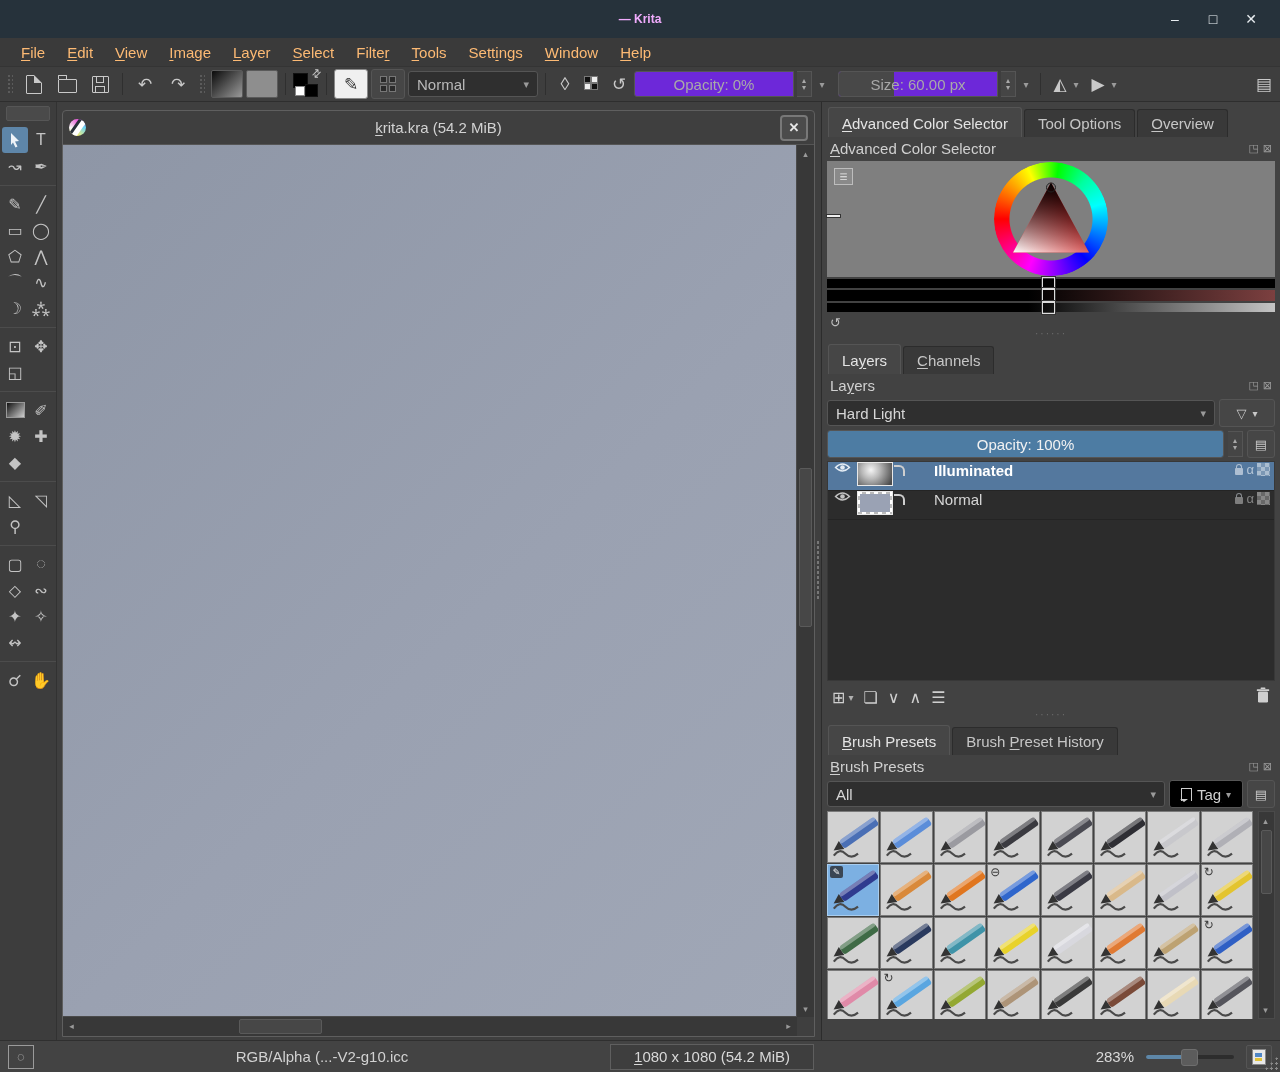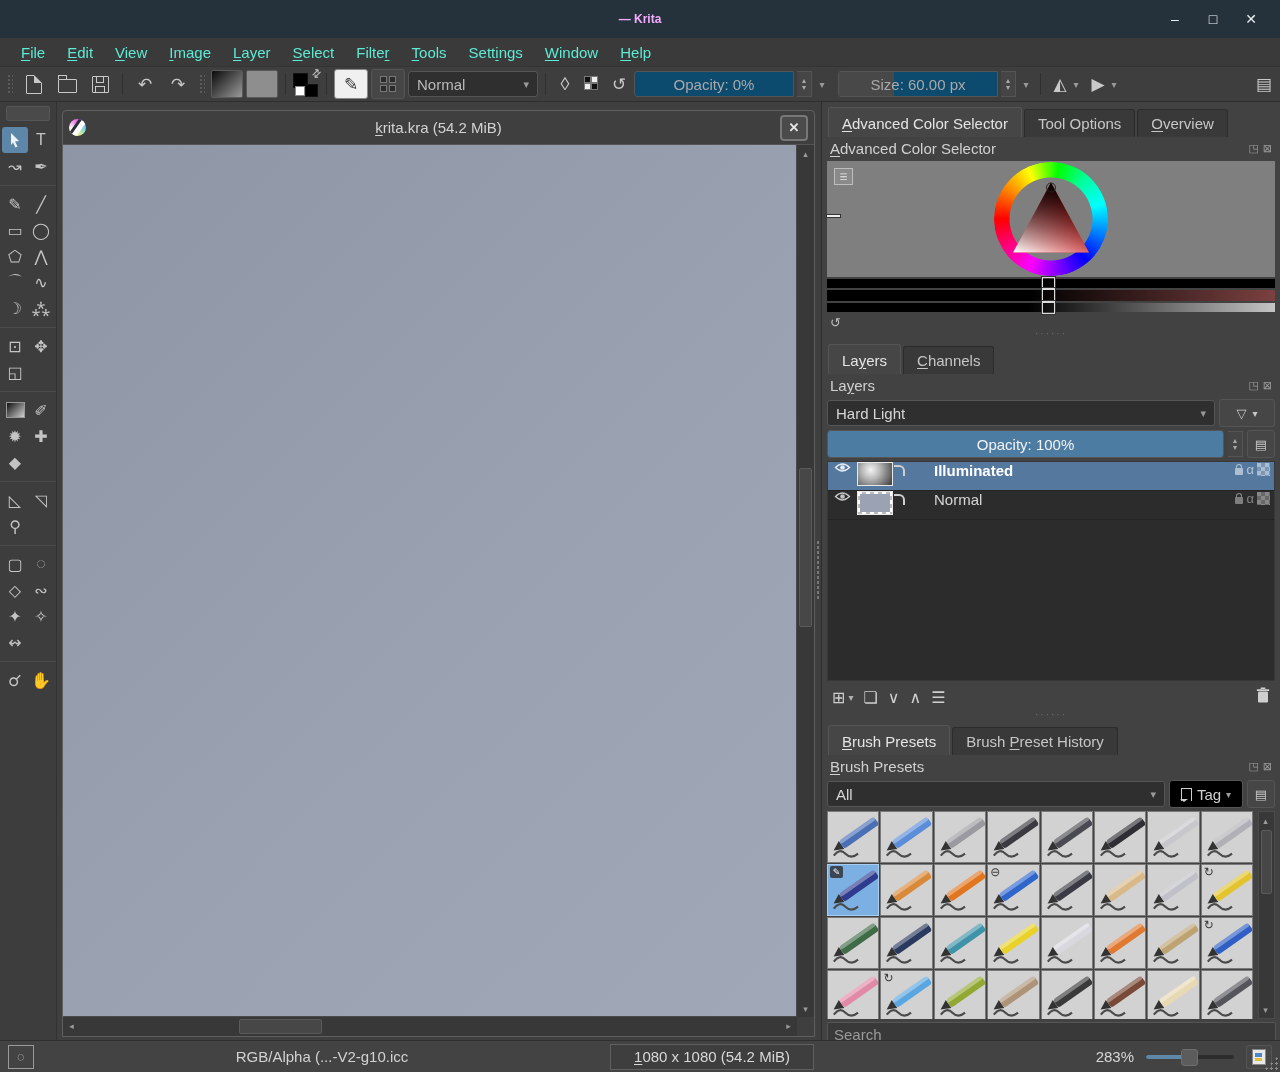--- a/index.html
+++ b/index.html
@@ -10,21 +10,21 @@
   u{text-decoration:underline;text-underline-offset:2px}
 
   
   #titlebar{left:0;top:0;width:1280px;height:38px;background:#26323b;display:flex;align-items:center;justify-content:center}
   #win-title{font-size:12px;font-weight:bold;color:#f0abfc}
   #win-controls{position:absolute;right:10px;top:0;height:38px;display:flex;align-items:center;gap:0;color:#e8edf0}
   .winbtn{width:38px;height:38px;display:flex;align-items:center;justify-content:center;font-size:14px}
 
   
   #menubar{left:0;top:38px;width:1280px;height:28px;background:#3a3a3a;display:flex;align-items:center;padding-left:10px;font-size:15px;box-sizing:border-box}
-  .menu-item{padding:3px 11px;color:#5eead4}
+  .menu-item{padding:3px 11px;color:#fdba74}
 
   
   #maintoolbar{left:0;top:66px;width:1280px;height:36px;background:#3e3e3e;border-top:1px solid #343434;border-bottom:1px solid #2e2e2e;
       display:flex;align-items:center;padding:0 4px;box-sizing:border-box;gap:3px}
   .tbtn{height:28px;min-width:30px;display:flex;align-items:center;justify-content:center;border-radius:3px;color:#c9c9c9;font-size:17px;position:relative}
   .tbtn.small{min-width:24px}
   .thandle{width:6px;height:20px;margin:0 3px;background-image:radial-gradient(#5b5b5b 35%,transparent 36%);background-size:4px 4px}
   .tsep{width:1px;height:22px;background:#2f2f2f;margin:0 4px}
   .doc-icon{width:14px;height:17px;border:1.6px solid #c9c9c9;border-radius:1px;position:relative;background:#3e3e3e}
   .doc-icon::after{content:"";position:absolute;right:-1px;top:-1px;border:4px solid #3e3e3e;border-left-color:#c9c9c9;border-bottom-color:#c9c9c9}
@@ -40,21 +40,21 @@
   #fg-sq{position:absolute;left:0;top:2px;width:13px;height:13px;background:#000;border:1px solid #111}
   #bg-sq{position:absolute;left:12px;top:13px;width:11px;height:11px;background:#000;border:1px solid #111}
   #fgbg-white{position:absolute;left:2px;top:15px;width:8px;height:8px;background:#fff;border:1px solid #888}
   #fgbg-swap{position:absolute;right:-2px;top:-4px;font-size:11px;color:#c9c9c9;transform:rotate(-45deg)}
   #brush-editor-btn{background:#f0f0f0;border:1px solid #888;color:#333;width:32px;height:28px}
   #preset-chooser-btn{border:1px solid #555;background:#464646;width:32px;height:28px}
   .grid4{width:16px;height:16px;display:grid;grid-template-columns:7px 7px;grid-template-rows:7px 7px;gap:2px}
   .grid4 div{background:#2a2a2a;border:1px solid #777}
   .combo{height:26px;background:#2f2f2f;border:1px solid #555;border-radius:3px;display:flex;align-items:center;padding:0 8px;color:#b9b9b9;font-size:15px;box-sizing:border-box}
   .combo .arrow{margin-left:auto;color:#9a9a9a;font-size:11px}
-  .sliderbox{height:26px;background:#0c4a6e;border:1px solid #555;border-radius:3px 0 0 3px;position:relative;color:#a9a9a9;font-size:15px;display:flex;align-items:center;justify-content:center;overflow:hidden;box-sizing:border-box}
+  .sliderbox{height:26px;background:#6d28d9;border:1px solid #555;border-radius:3px 0 0 3px;position:relative;color:#a9a9a9;font-size:15px;display:flex;align-items:center;justify-content:center;overflow:hidden;box-sizing:border-box}
   .sliderbox .fill{position:absolute;left:0;top:0;bottom:0;background:#484848}
   .sliderbox span{position:relative}
   .spincol{width:15px;height:26px;background:#454545;border:1px solid #555;border-left:none;display:flex;flex-direction:column;align-items:center;justify-content:center;color:#a9a9a9;font-size:8px;line-height:7px;box-sizing:border-box}
   .droparrow{width:14px;height:26px;display:flex;align-items:center;justify-content:center;color:#9a9a9a;font-size:10px}
 
   
   #toolbox{left:0;top:102px;width:57px;height:938px;background:#3d3d3d;border-right:1px solid #323232;box-sizing:border-box;padding-top:2px}
   #toolbox-grip{width:42px;height:13px;margin:2px auto 6px auto;background:#4a4a4a;border:1px solid #565656;border-radius:2px}
   .tgroup{display:grid;grid-template-columns:26px 26px;justify-content:center;margin-bottom:2px;padding-bottom:4px}
   .tgroup + .tgroup{border-top:1px solid #4c4c4c;padding-top:5px}
@@ -925,21 +925,20 @@
             </g>
           </svg>
         </div>
       </div>
     <div id="preset-sb">
       <div class="sb-arrow" style="top:0;right:0">▴</div>
       <div class="sb-thumb"></div>
       <div class="sb-arrow" style="bottom:0;right:0">▾</div>
     </div>
   </div>
-  <input id="preset-search" placeholder="Search" style="">
 </div>
 
 <div class="abs" id="statusbar">
   <div id="sel-display-btn">◌</div>
   <div id="profile-label">RGB/Alpha (...-V2-g10.icc</div>
   <div id="canvas-size-box"><u>1</u>080 x 1080 (54.2 MiB)</div>
   <div id="zoom-label">283%</div>
   <div id="zoom-slider">
     <div class="track"></div>
       <div class="trackfill" style="width: 45%;"></div>

